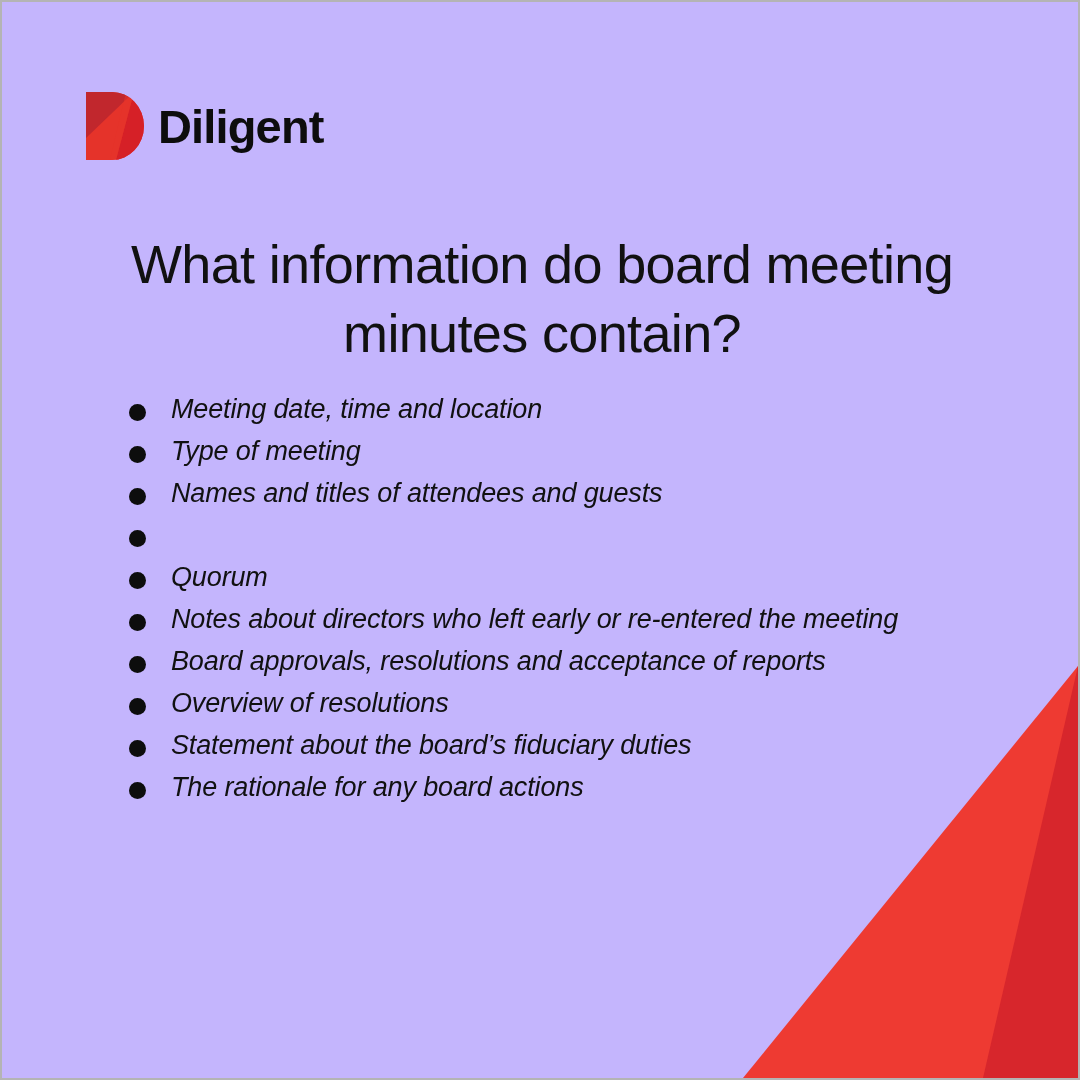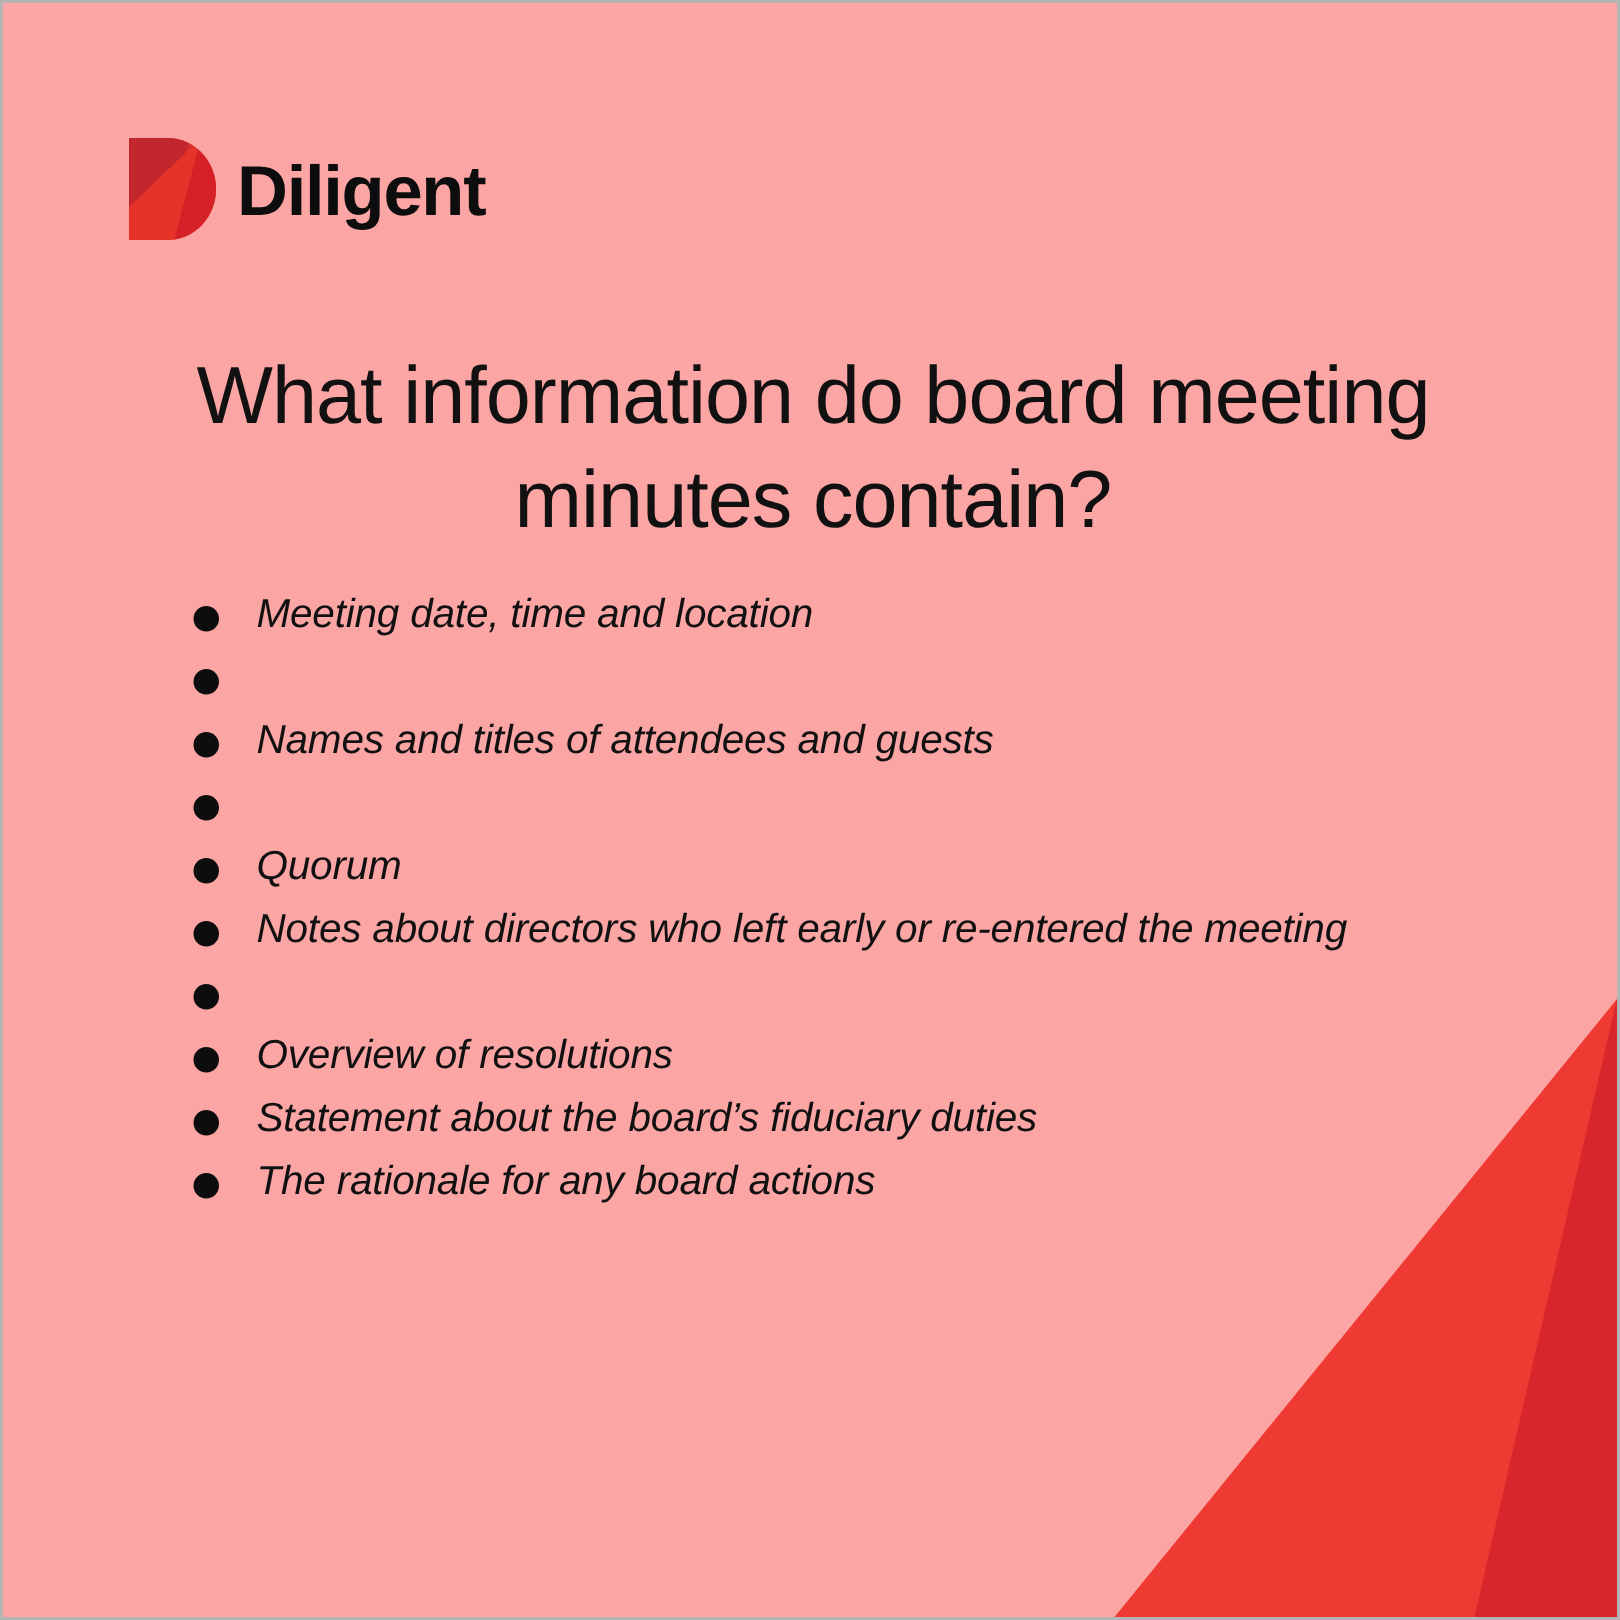--- a/index.html
+++ b/index.html
@@ -12,21 +12,21 @@
     background: #ffffff;
     font-family: "Liberation Sans", sans-serif;
     overflow: hidden;
   }
 
   #slide {
     position: relative;
     width: 1080px;
     height: 1080px;
     box-sizing: border-box;
-    background: #fca5a5;
+    background: #c4b5fd;
     border: 2px solid #b4b4b4;
     overflow: hidden;
   }
 
   
   #corner-decoration {
     position: absolute;
     right: 0;
     bottom: 0;
     width: 340px;
@@ -138,38 +138,40 @@
 
   <h1 id="page-title">What information do board meeting minutes contain?</h1>
 
   <ul id="bullet-list">
     <li class="bullet-row">
       <span class="bullet-dot"></span>
       <span class="bullet-text">Meeting date, time and location</span>
     </li>
     <li class="bullet-row">
       <span class="bullet-dot"></span>
+      <span class="bullet-text">Type of meeting</span>
     </li>
     <li class="bullet-row">
       <span class="bullet-dot"></span>
       <span class="bullet-text">Names and titles of attendees and guests</span>
     </li>
     <li class="bullet-row">
       <span class="bullet-dot"></span>
     </li>
     <li class="bullet-row">
       <span class="bullet-dot"></span>
       <span class="bullet-text">Quorum</span>
     </li>
     <li class="bullet-row">
       <span class="bullet-dot"></span>
       <span class="bullet-text">Notes about directors who left early or re-entered the meeting</span>
     </li>
     <li class="bullet-row">
       <span class="bullet-dot"></span>
+      <span class="bullet-text">Board approvals, resolutions and acceptance of reports</span>
     </li>
     <li class="bullet-row">
       <span class="bullet-dot"></span>
       <span class="bullet-text">Overview of resolutions</span>
     </li>
     <li class="bullet-row">
       <span class="bullet-dot"></span>
       <span class="bullet-text">Statement about the board’s fiduciary duties</span>
     </li>
     <li class="bullet-row">

